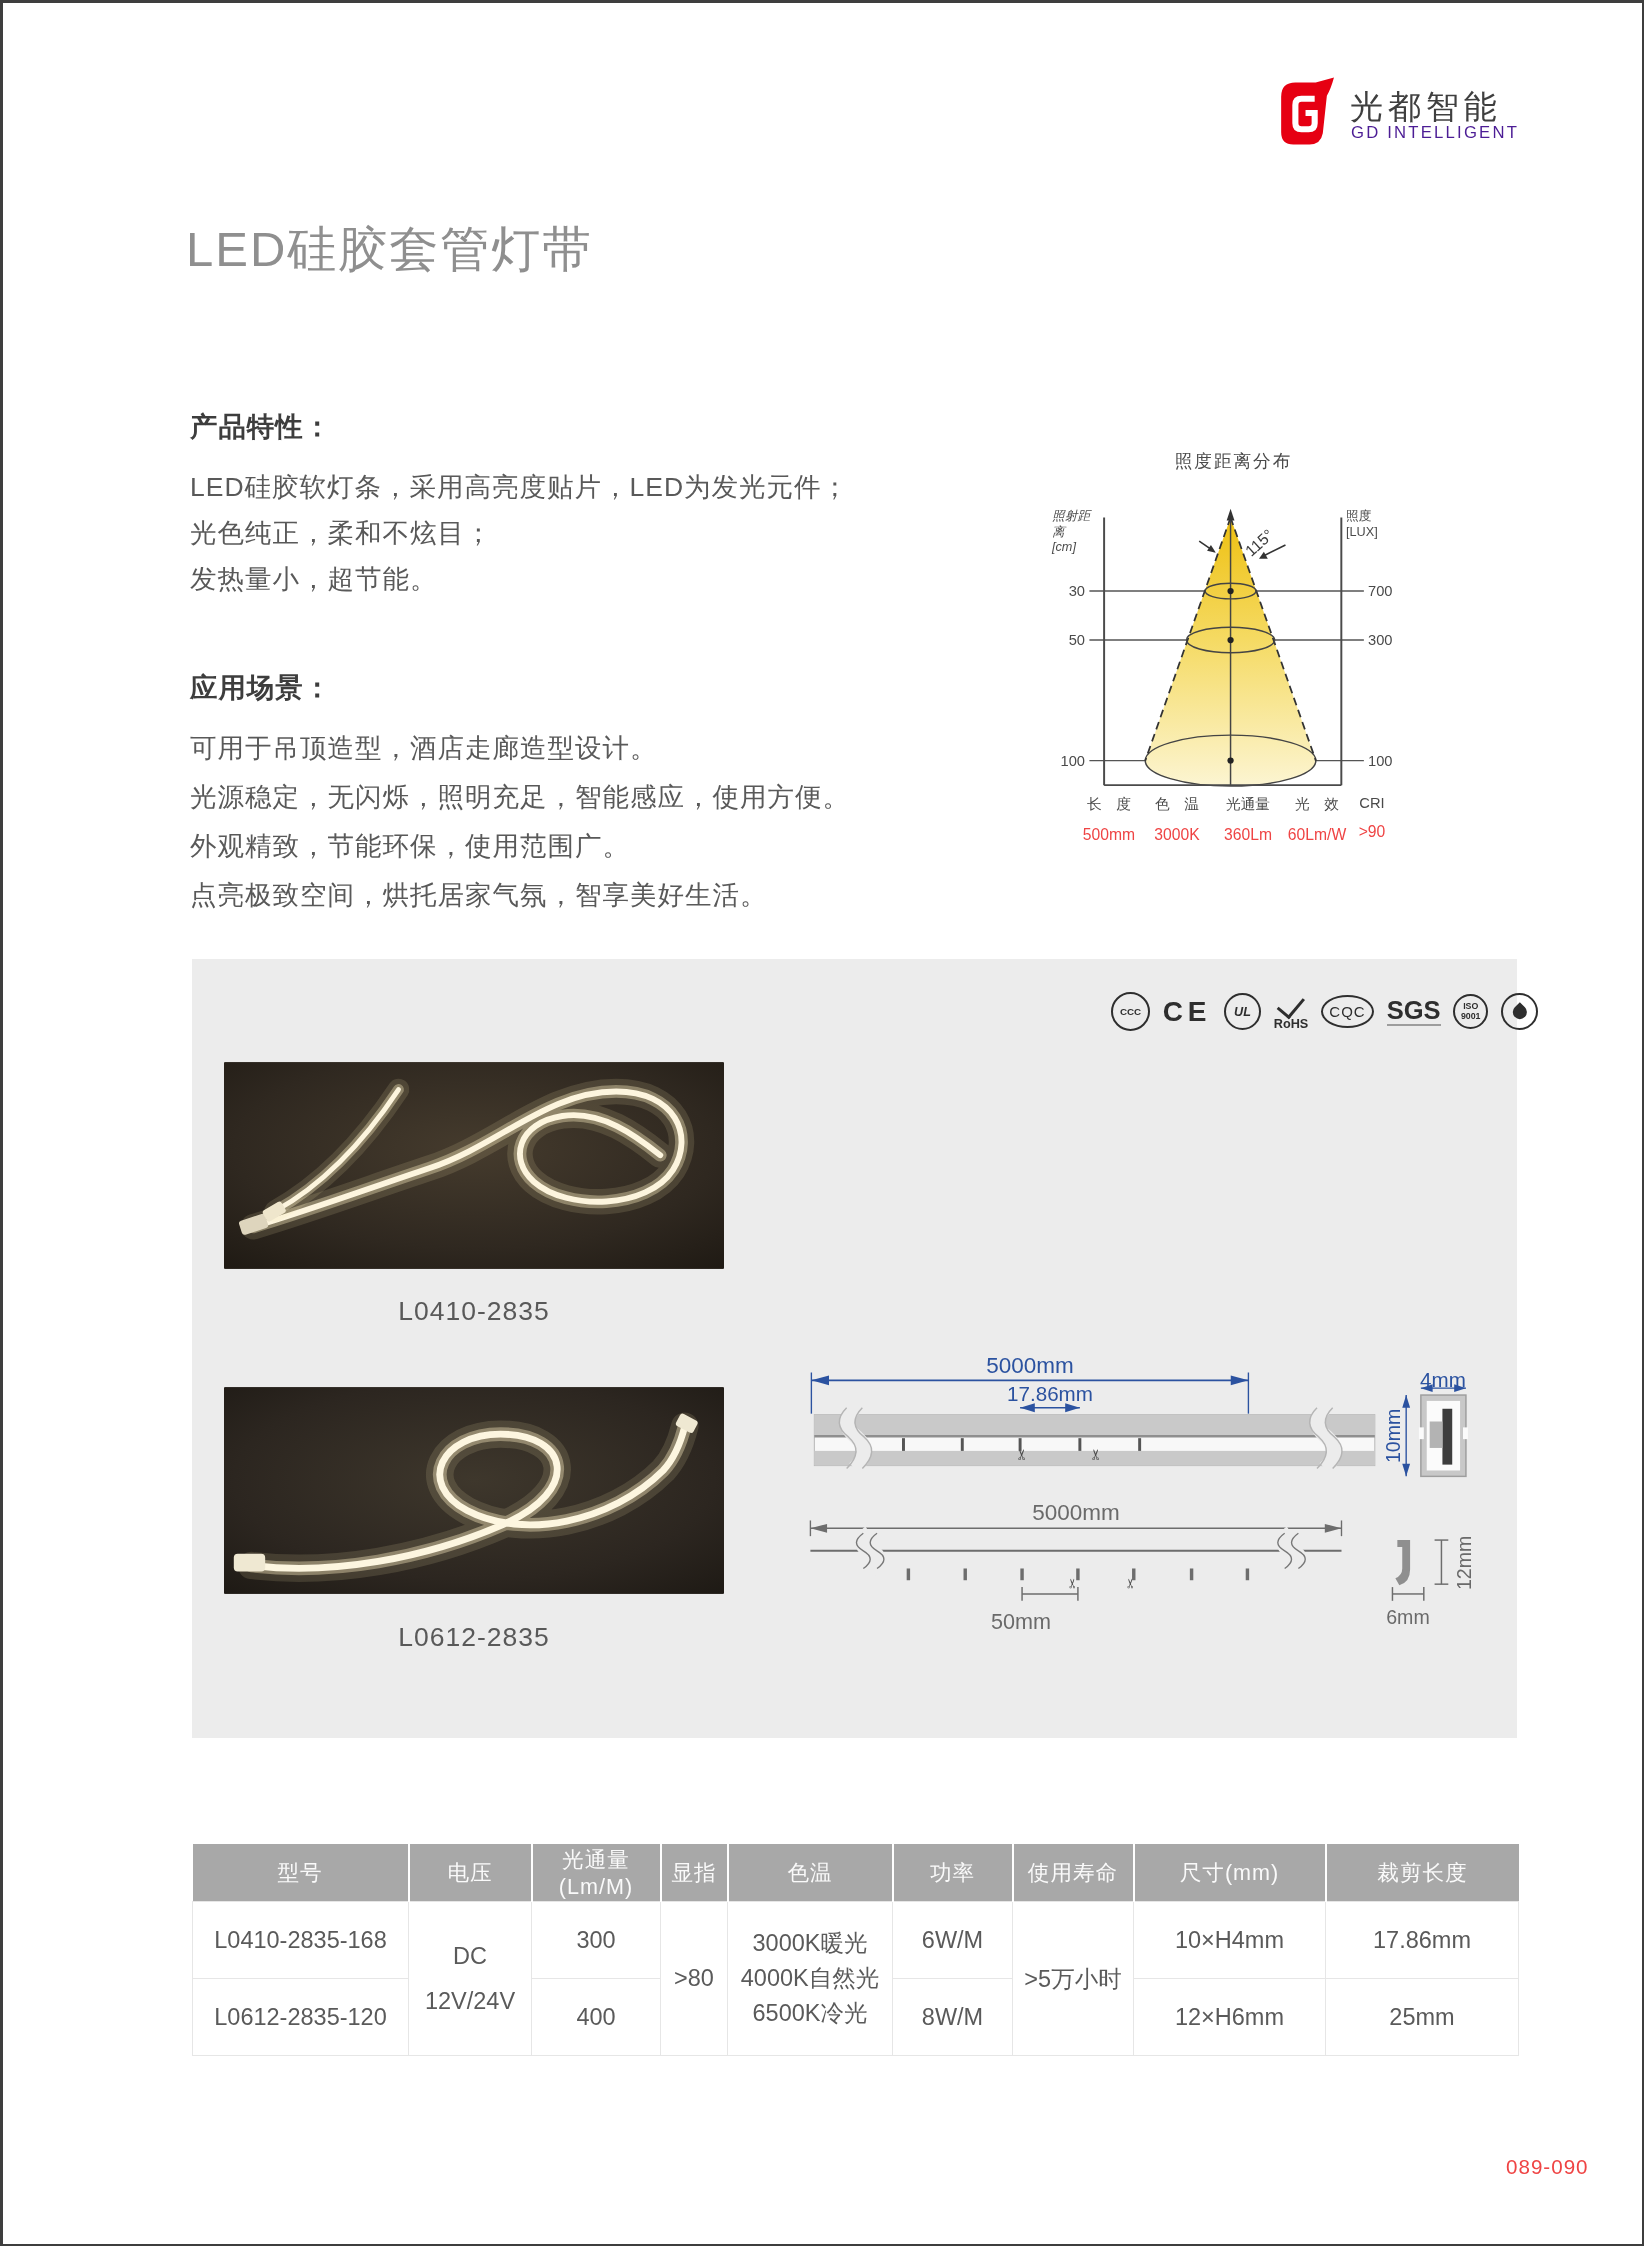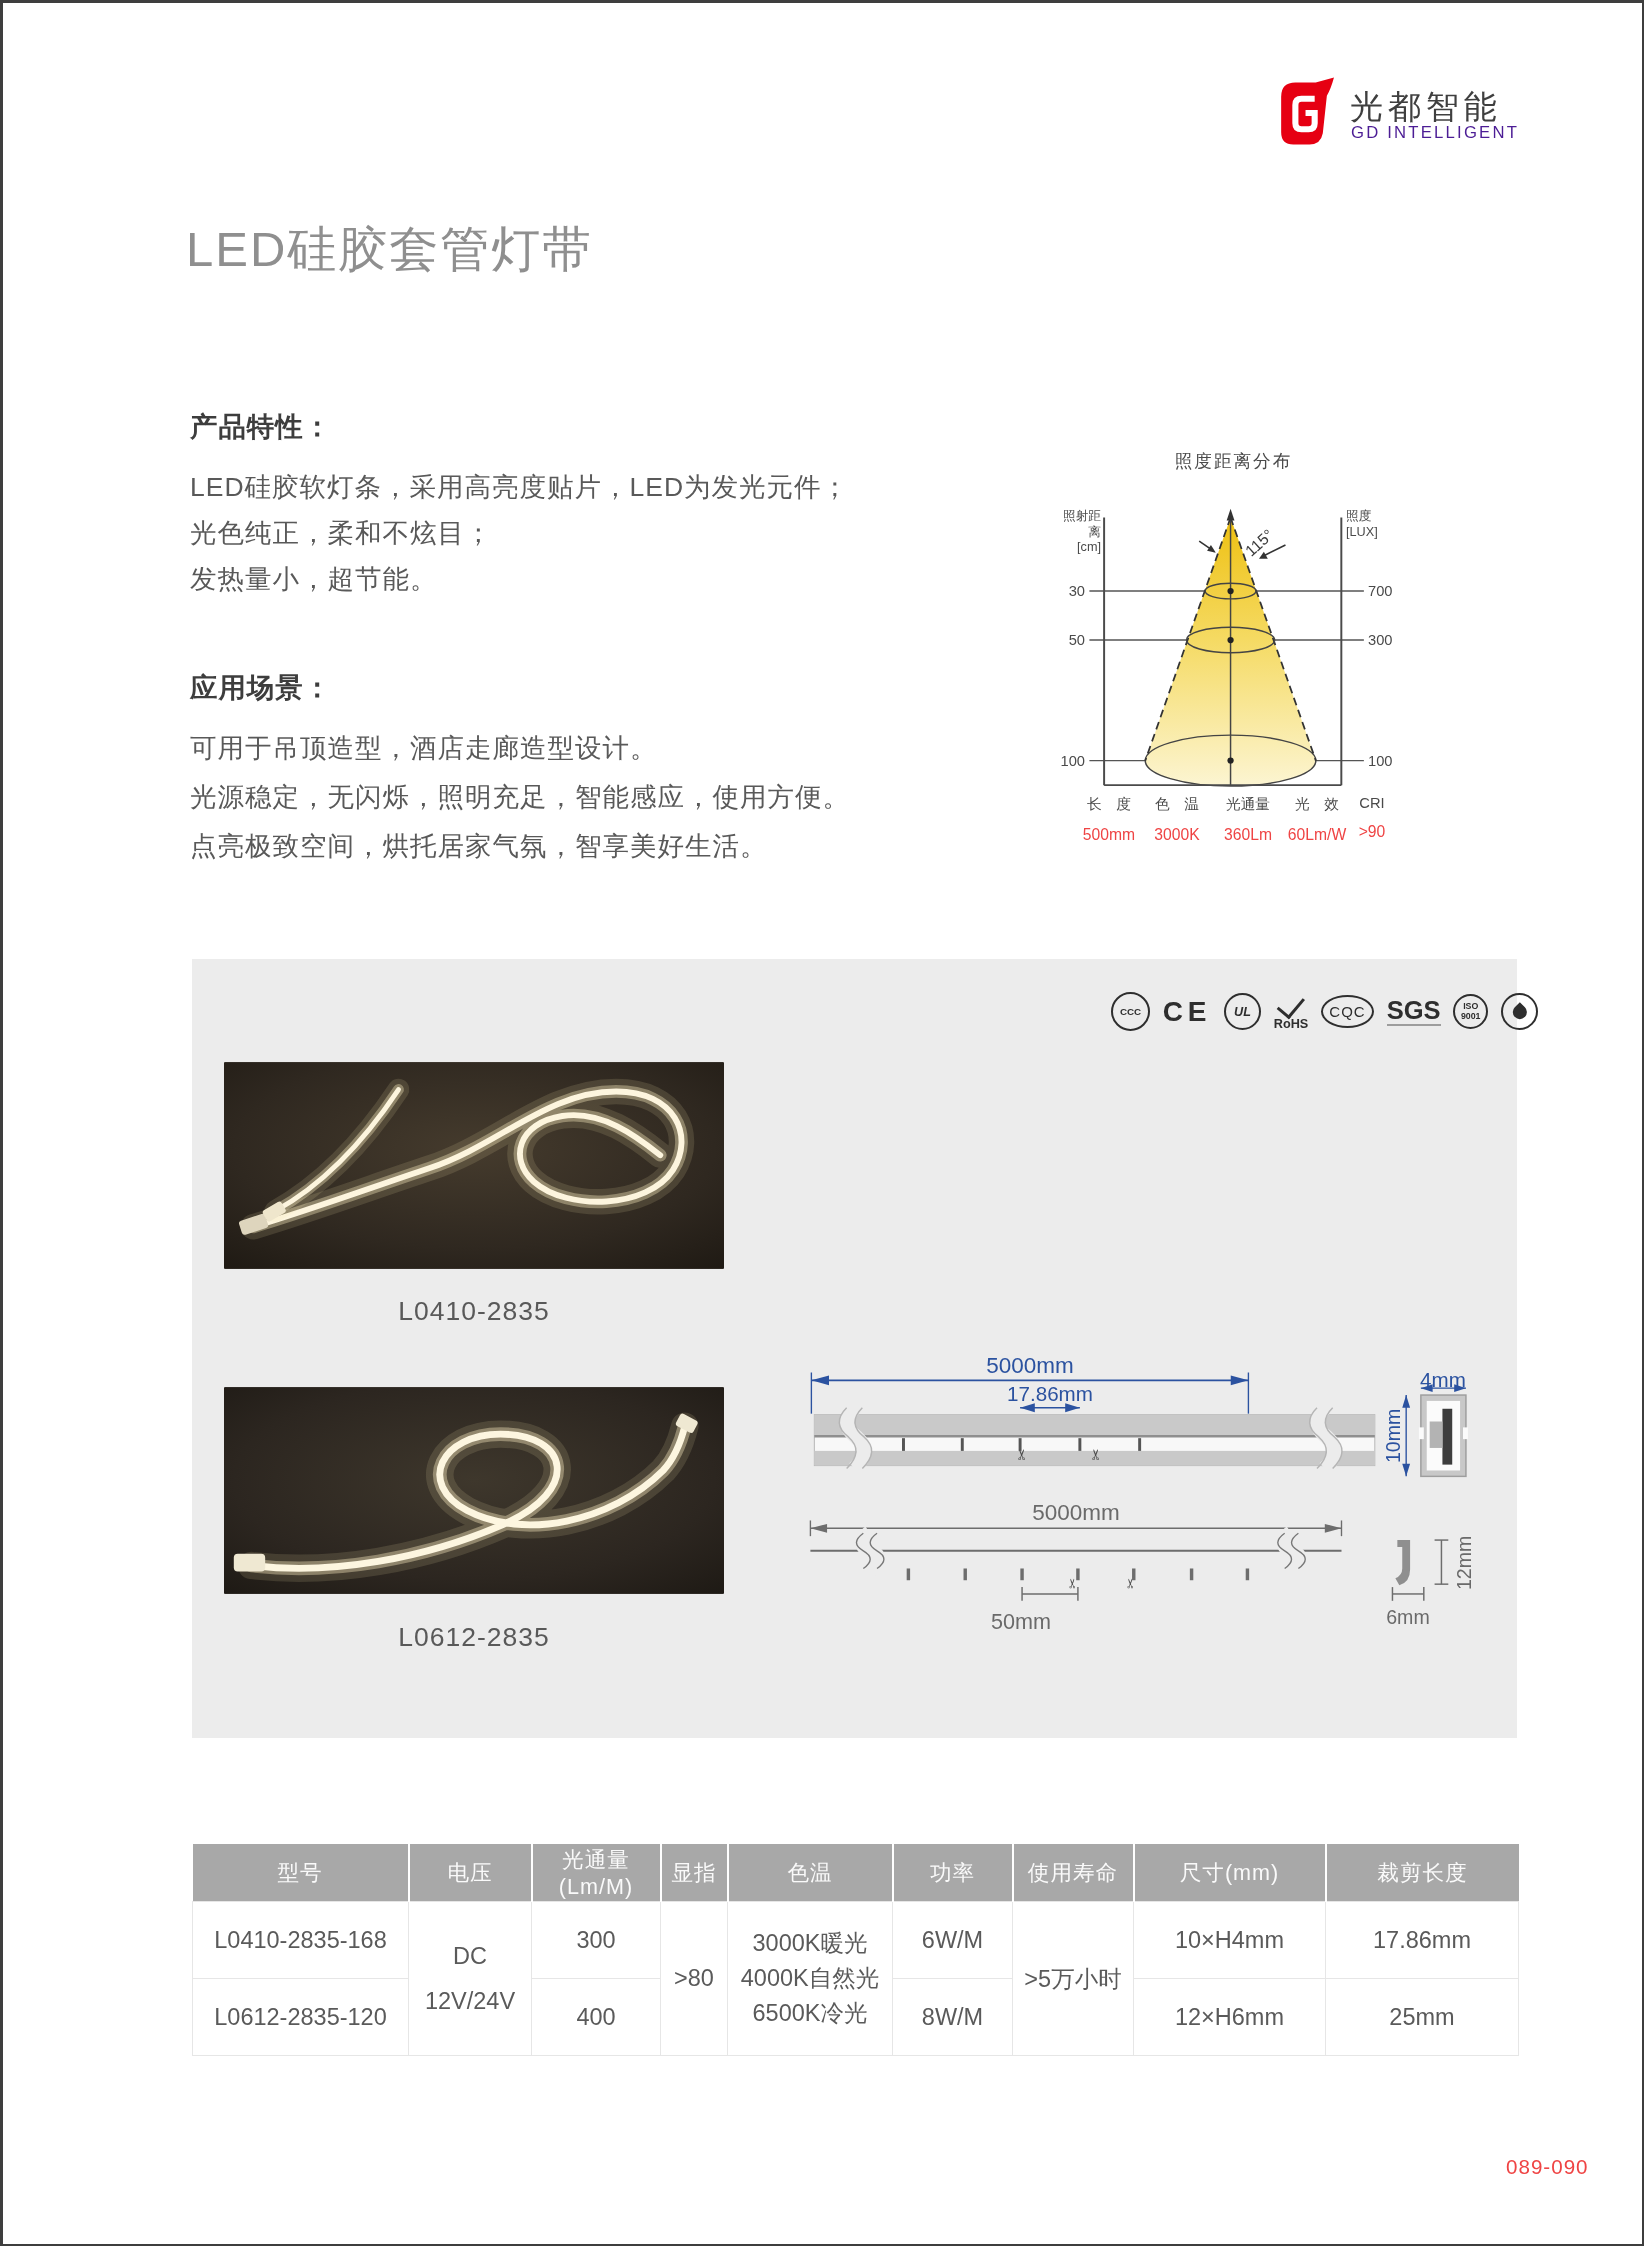--- a/index.html
+++ b/index.html
@@ -20,21 +20,21 @@
   .sec-body{font-size:26.5px;color:#595959;letter-spacing:1px;}
   .feat-head{left:187px;top:406px;font-family:Liberation Mono, monospace;}
   .feat-body{left:187px;top:461px;line-height:46px;}
   .app-head{left:187px;top:667px;}
   .app-body{left:187px;top:721px;line-height:49px;}
 
   
   .chart{left:1049px;top:441px;width:363px;height:397px;}
   .chart .t{left:0;top:4.9px;width:363px;text-align:center;font-size:17.6px;color:#4a4a4a;letter-spacing:2px;}
   .axlab{font-size:12.7px;color:#4a4a4a;line-height:15.7px;}
-  .axlab.l{left:0;top:65px;width:49px;text-align:right;}
+  .axlab.l{left:0;top:65px;width:49px;text-align:left;font-style:italic;}
   .axlab.r{left:294px;top:65px;width:59px;text-align:left;}
   .tickL{width:33px;text-align:right;font-size:14.7px;color:#4a4a4a;}
   .tickR{left:316px;font-size:14.7px;color:#4a4a4a;}
   .angle{left:192px;top:90px;font-size:15.7px;color:#3c3c3c;transform:rotate(-42deg);}
   .spec{top:351px;text-align:center;transform:translateX(-50%);}
   .spec .sl{font-size:14.7px;color:#4a4a4a;white-space:nowrap;}
   .spec .sv{font-size:15.7px;color:#ef4444;margin-top:12px;white-space:nowrap;}
 
   
   .panel{left:189px;top:956px;width:1325px;height:779px;background:#ececec;}
@@ -91,20 +91,21 @@
   <div class="abs sec-body feat-body">
     <div>LED硅胶软灯条，采用高亮度贴片，LED为发光元件；</div>
     <div>光色纯正，柔和不炫目；</div>
     <div>发热量小，超节能。</div>
   </div>
 
   <div class="abs sec-head app-head">应用场景：</div>
   <div class="abs sec-body app-body">
     <div>可用于吊顶造型，酒店走廊造型设计。</div>
     <div>光源稳定，无闪烁，照明充足，智能感应，使用方便。</div>
+    <div>外观精致，节能环保，使用范围广。</div>
     <div>点亮极致空间，烘托居家气氛，智享美好生活。</div>
   </div>
 
   <div class="abs chart">
     <svg class="abs" style="left:0;top:0" width="363" height="397" viewBox="0 0 370 405">
       <defs>
         <linearGradient id="coneG" x1="0" y1="0" x2="0" y2="1">
           <stop offset="0" stop-color="#eec011"></stop>
           <stop offset="0.45" stop-color="#f5da62"></stop>
           <stop offset="1" stop-color="#fcf5d2"></stop>

